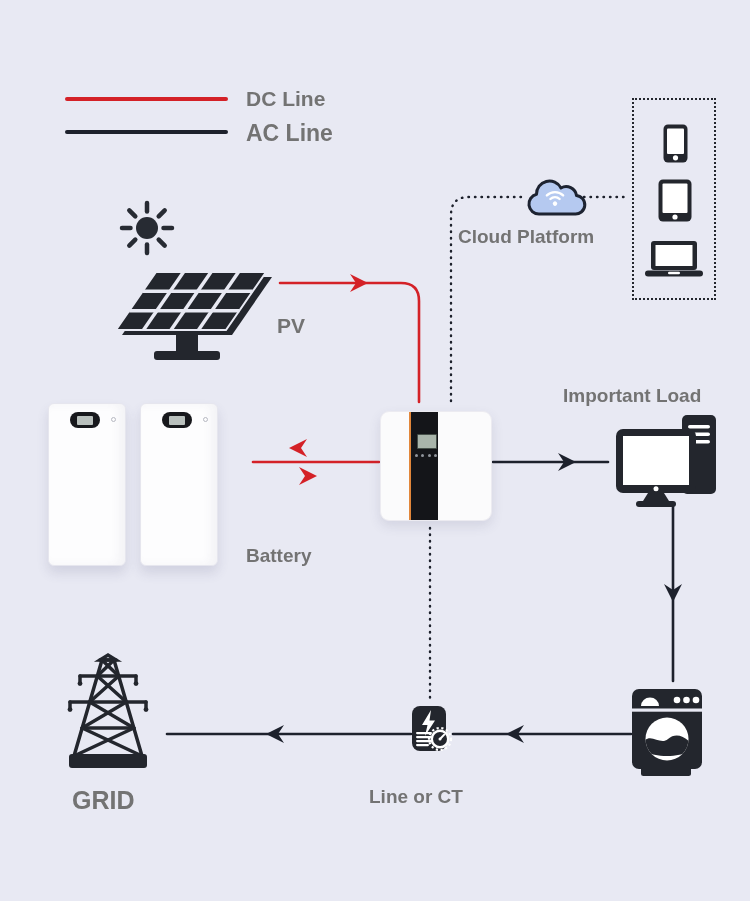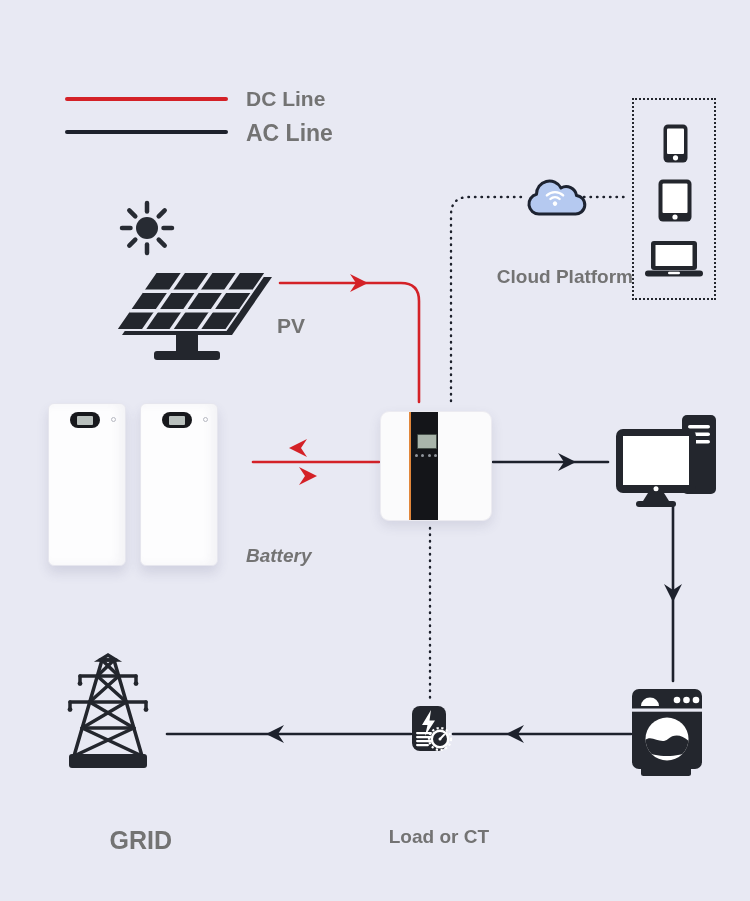--- a/index.html
+++ b/index.html
@@ -1,19 +1,19 @@
 <!DOCTYPE html>
 <html><head>
 <meta charset="utf-8">
 <style>
   html,body{margin:0;padding:0;}
   #canvas{position:relative;width:750px;height:901px;background:#e8e9f3;overflow:hidden;
           font-family:"Liberation Sans",sans-serif;}
   .label{position:absolute;font-weight:700;color:#737373;white-space:nowrap;}
-  .centered{text-align:right;margin-top:40px;}
+  .centered{text-align:left;}
   .legend-line{position:absolute;height:4px;border-radius:2px;}
   .abs{position:absolute;}
   
   #device-box{position:absolute;left:632px;top:98px;width:84px;height:202px;
               border:2px dotted #23262d;box-sizing:border-box;}
   
   #inverter{position:absolute;left:380px;top:411px;width:112px;height:110px;background:#fbfbfc;
             border-radius:9px;border:1px solid #ecebf1;box-sizing:border-box;
             box-shadow:0 5px 12px rgba(70,70,110,0.13);}
   #inverter .stripe{position:absolute;left:28px;top:0;width:29px;height:100%;background:#141519;
@@ -131,34 +131,35 @@
         <i></i>
       </div>
     <div class="mark"></div>
   </div>
   <div class="battery" style="left:140px">
     <div class="pill">
         <i></i>
       </div>
     <div class="mark"></div>
   </div>
-  <div class="label" style="left:246px;top:545px;font-size:19px;font-style:italic;">Battery</div>
+  <div class="label" style="left:246px;top:545px;font-size:19px;">Battery</div>
 
   <div id="inverter">
     <div class="stripe">
       <div class="screen"></div>
       <div class="btns">
           <i></i>
           <i></i>
           <i></i>
           <i></i>
         </div>
     </div>
   </div>
 
+  <div class="label centered" style="left:563px;top:385px;width:170px;font-size:19px;">Important Load</div>
   <svg class="abs" style="left:612px;top:415px" width="108" height="92" viewBox="0 0 108 92">
     <rect x="70" y="0" width="34" height="79" rx="5" fill="#23262d"></rect>
     <rect x="76" y="10" width="22" height="3.6" rx="1.8" fill="#ffffff"></rect>
     <rect x="76" y="17.5" width="22" height="3.6" rx="1.8" fill="#ffffff"></rect>
     <rect x="76" y="25" width="22" height="3.6" rx="1.8" fill="#ffffff"></rect>
     <circle cx="69" cy="62" r="8.5" fill="#ffffff"></circle>
     <rect x="4" y="14" width="80" height="64" rx="7" fill="#23262d"></rect>
     <rect x="11" y="21" width="66" height="49" fill="#ffffff"></rect>
     <circle cx="44" cy="73.8" r="2.5" fill="#ffffff"></circle>
     <path d="M36,78 h16 l5,8 h-26 z" fill="#23262d"></path>
@@ -188,21 +189,21 @@
     <rect x="5" y="35" width="16" height="2.2" rx="1.1" fill="#ffffff"></rect>
     <rect x="5" y="39" width="13" height="2.2" rx="1.1" fill="#ffffff"></rect>
     <g>
       <circle cx="29" cy="34" r="11" fill="none" stroke="#ffffff" stroke-width="2.2" stroke-dasharray="2.2 2.6"></circle>
       <circle cx="29" cy="34" r="9.5" fill="#ffffff"></circle>
       <circle cx="29" cy="34" r="7" fill="#23262d"></circle>
       <line x1="29" y1="34" x2="33.2" y2="29.6" stroke="#ffffff" stroke-width="2" stroke-linecap="round"></line>
       <circle cx="29" cy="34" r="1.5" fill="#ffffff"></circle>
     </g>
   </svg>
-  <div class="label centered" style="left:369px;top:786px;width:120px;font-size:19px;">Load or CT</div>
+  <div class="label centered" style="left:369px;top:786px;width:120px;font-size:19px;">Line or CT</div>
 
   <svg class="abs" style="left:62px;top:652px" width="92" height="122" viewBox="0 0 92 118">
     <g stroke="#23262d" stroke-width="3.5" stroke-linecap="round" fill="none">
       <path d="M38,6 L46,1 L54,6 Z"></path>
       <line x1="38" y1="6" x2="54" y2="6"></line>
       <line x1="40" y1="6" x2="12" y2="102"></line>
         <line x1="52" y1="6" x2="80" y2="102"></line>
       <line x1="40" y1="6" x2="56.7" y2="22"></line>
         <line x1="52" y1="6" x2="35.3" y2="22"></line>
       <line x1="18" y1="22" x2="74" y2="22"></line>

